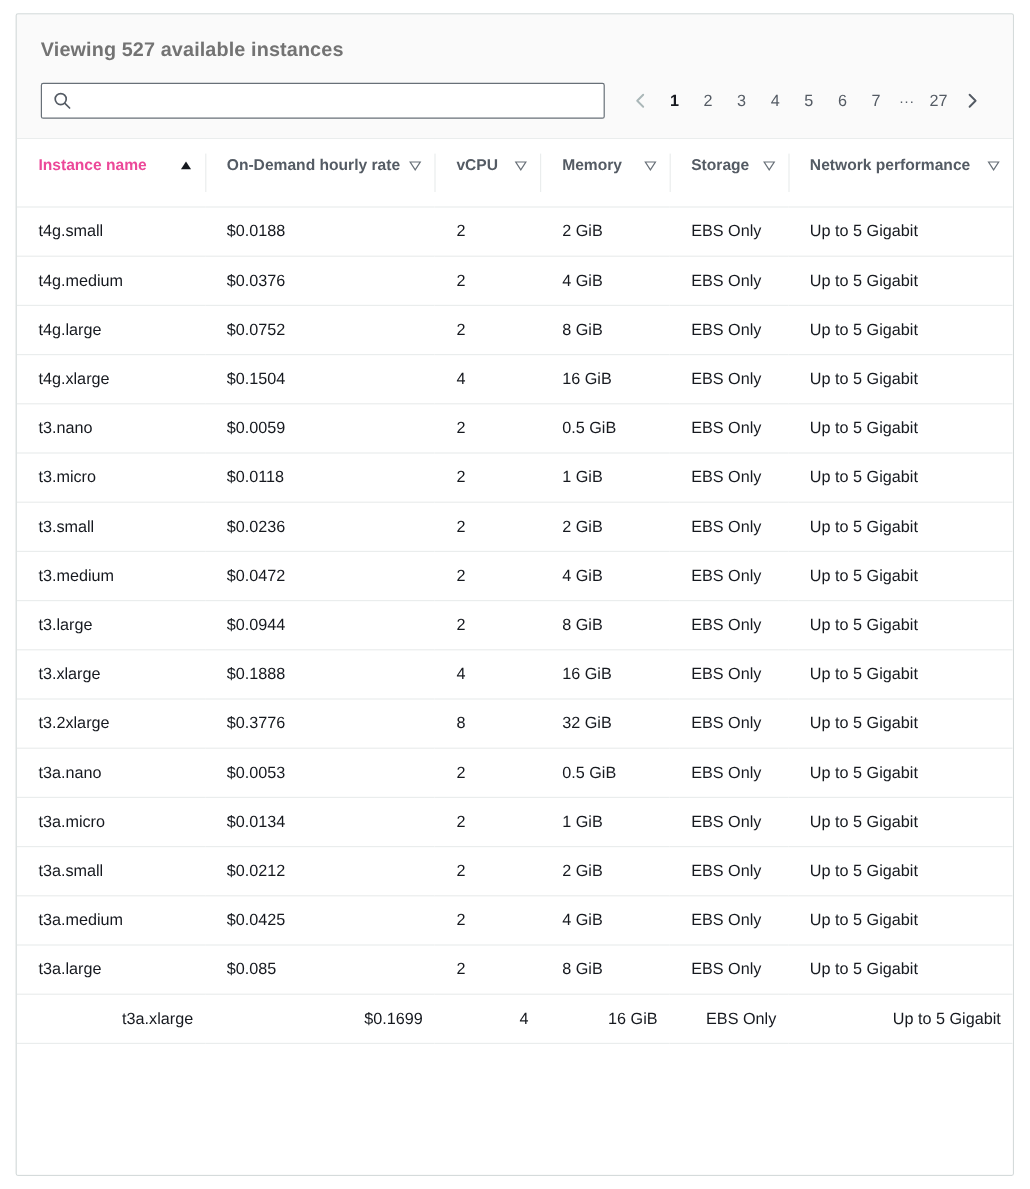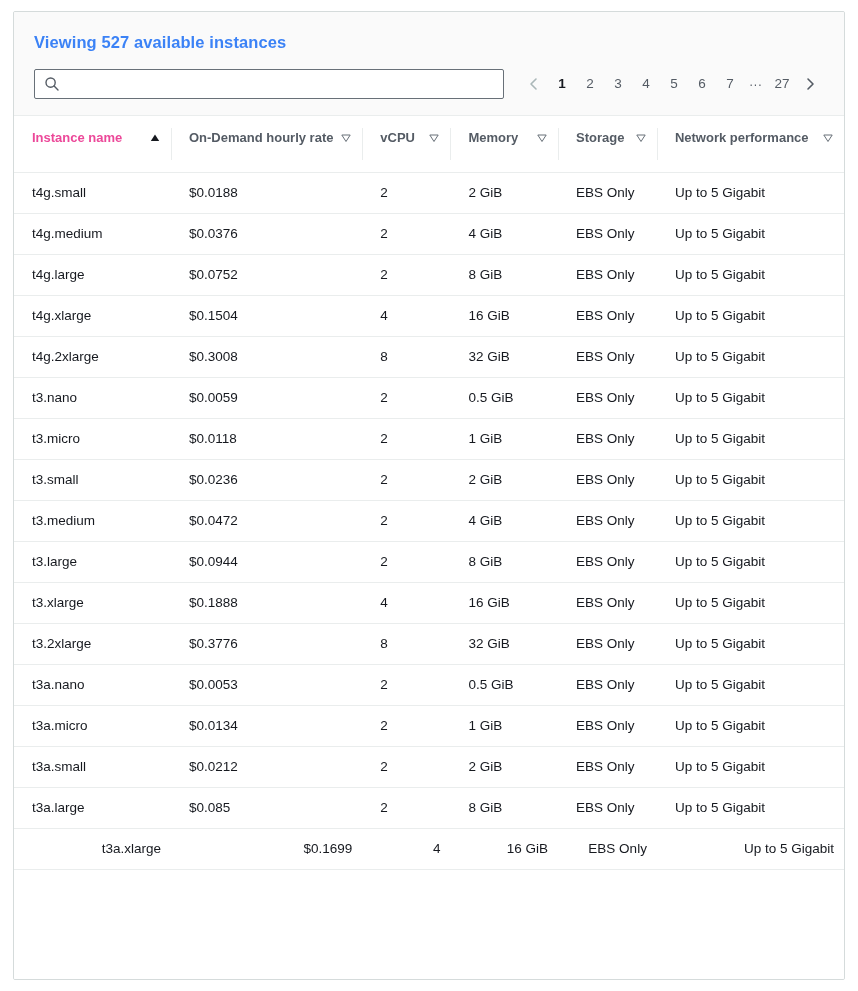--- a/index.html
+++ b/index.html
@@ -32,21 +32,21 @@
 
   
   .card-header {
     padding: 20px 20px 0 20px;
     background: #fafafa;
     flex: none;
   }
   .card-title {
     font-size: 16.5px;
     font-weight: bold;
-    color: #3b82f6;
+    color: #737373;
     letter-spacing: .1px;
     margin: 0 0 16px 0;
     line-height: 20px;
   }
 
   .controls-row {
     display: flex;
     align-items: center;
     justify-content: space-between;
     padding-bottom: 16px;
@@ -341,28 +341,20 @@
           </tr>
           <tr>
             <td>t4g.xlarge</td>
             <td>$0.1504</td>
             <td>4</td>
             <td>16 GiB</td>
             <td>EBS Only</td>
             <td>Up to 5 Gigabit</td>
           </tr>
           <tr>
-            <td>t4g.2xlarge</td>
-            <td>$0.3008</td>
-            <td>8</td>
-            <td>32 GiB</td>
-            <td>EBS Only</td>
-            <td>Up to 5 Gigabit</td>
-          </tr>
-          <tr>
             <td>t3.nano</td>
             <td>$0.0059</td>
             <td>2</td>
             <td>0.5 GiB</td>
             <td>EBS Only</td>
             <td>Up to 5 Gigabit</td>
           </tr>
           <tr>
             <td>t3.micro</td>
             <td>$0.0118</td>
@@ -429,20 +421,28 @@
           </tr>
           <tr>
             <td>t3a.small</td>
             <td>$0.0212</td>
             <td>2</td>
             <td>2 GiB</td>
             <td>EBS Only</td>
             <td>Up to 5 Gigabit</td>
           </tr>
           <tr>
+            <td>t3a.medium</td>
+            <td>$0.0425</td>
+            <td>2</td>
+            <td>4 GiB</td>
+            <td>EBS Only</td>
+            <td>Up to 5 Gigabit</td>
+          </tr>
+          <tr>
             <td>t3a.large</td>
             <td>$0.085</td>
             <td>2</td>
             <td>8 GiB</td>
             <td>EBS Only</td>
             <td>Up to 5 Gigabit</td>
           </tr>
           <tr>
             <td>t3a.xlarge</td>
             <td>$0.1699</td>

